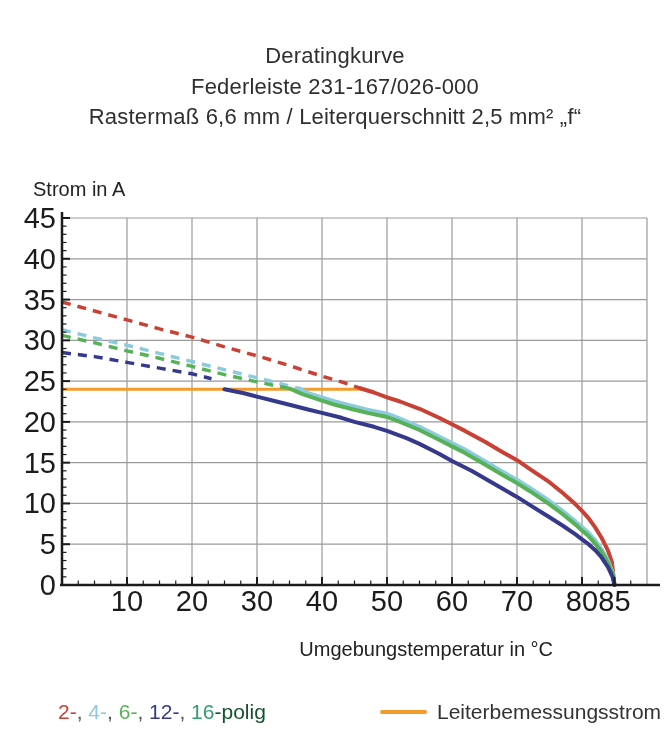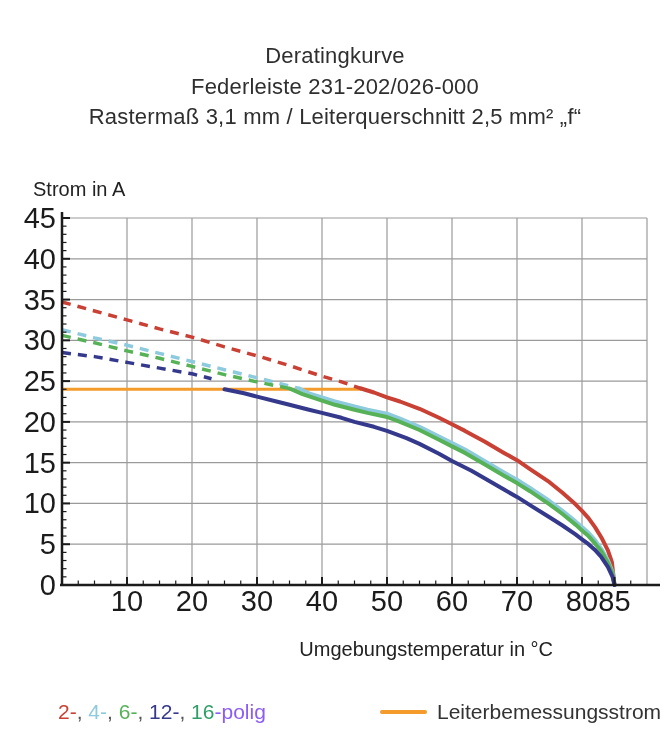--- a/index.html
+++ b/index.html
@@ -10,33 +10,33 @@
   .title-block{
     position:absolute;top:5px;left:0;width:670px;text-align:center;
     color:#2f2f2f;font-size:22px;line-height:30.5px;font-weight:400;
     letter-spacing:0.2px;
     margin-top:36px;
   }
   svg.chart{position:absolute;top:170px;left:0;}
   .legend-row{position:absolute;top:700px;left:0;width:670px;height:30px;font-size:21px;}
   .legend-poles{position:absolute;left:58px;top:0;white-space:nowrap;}
   .legend-sep{color:#555;}
-  .legend-suffix{color:#8b5cf6;}
+  .legend-suffix{color:#14532d;}
   .legend-ref-swatch{position:absolute;left:380px;top:10px;width:47px;height:4px;border-radius:2px;}
   .legend-ref-label{position:absolute;left:437px;top:0;color:#333;white-space:nowrap;}
 </style>
 </head>
 <body>
 
 <div class="page">
 
   <div class="title-block">
     <div>Deratingkurve</div>
-    <div>Federleiste 231-202/026-000</div>
-    <div>Rastermaß 3,1 mm / Leiterquerschnitt 2,5 mm² „f“</div>
+    <div>Federleiste 231-167/026-000</div>
+    <div>Rastermaß 6,6 mm / Leiterquerschnitt 2,5 mm² „f“</div>
   </div>
 
   <svg class="chart" width="670" height="500" viewBox="0 0 670 500">
     <g id="grid-layer">
         <line x1="62" x2="647" y1="374.22222222222223" y2="374.22222222222223" stroke="#9a9a9a" stroke-width="1.2"></line>
         <line x1="62" x2="647" y1="333.44444444444446" y2="333.44444444444446" stroke="#9a9a9a" stroke-width="1.2"></line>
         <line x1="62" x2="647" y1="292.6666666666667" y2="292.6666666666667" stroke="#9a9a9a" stroke-width="1.2"></line>
         <line x1="62" x2="647" y1="251.8888888888889" y2="251.8888888888889" stroke="#9a9a9a" stroke-width="1.2"></line>
         <line x1="62" x2="647" y1="211.11111111111111" y2="211.11111111111111" stroke="#9a9a9a" stroke-width="1.2"></line>
         <line x1="62" x2="647" y1="170.33333333333334" y2="170.33333333333334" stroke="#9a9a9a" stroke-width="1.2"></line>

